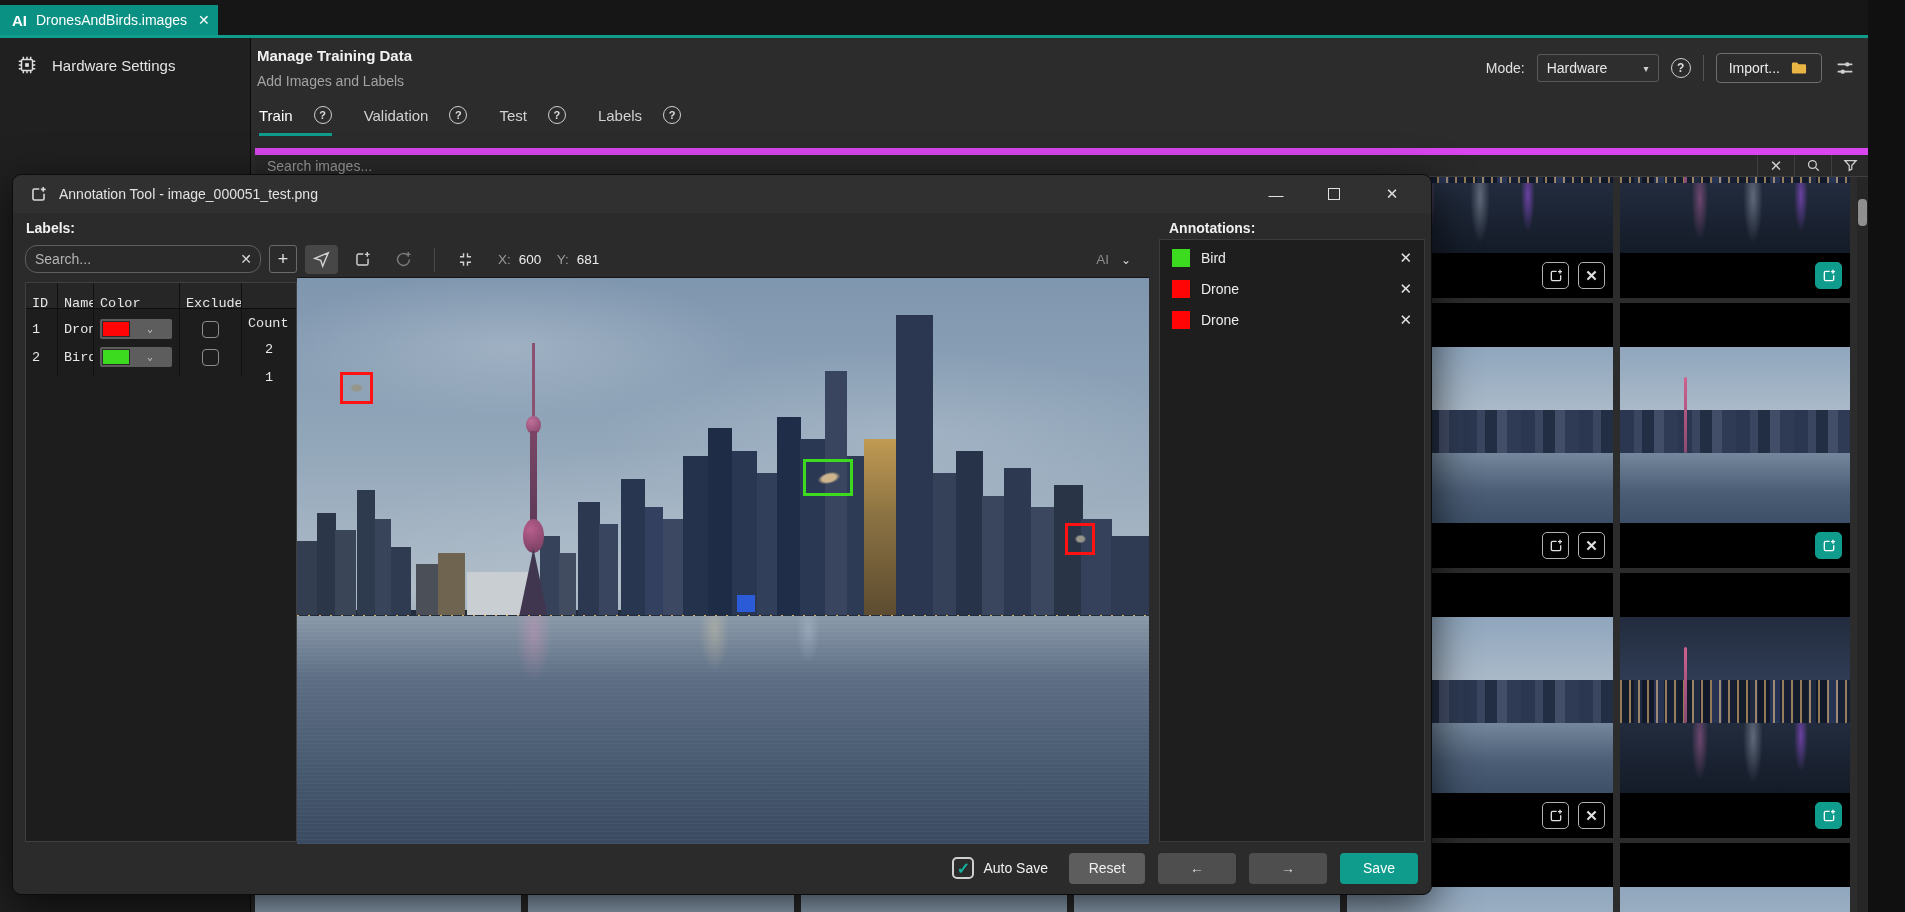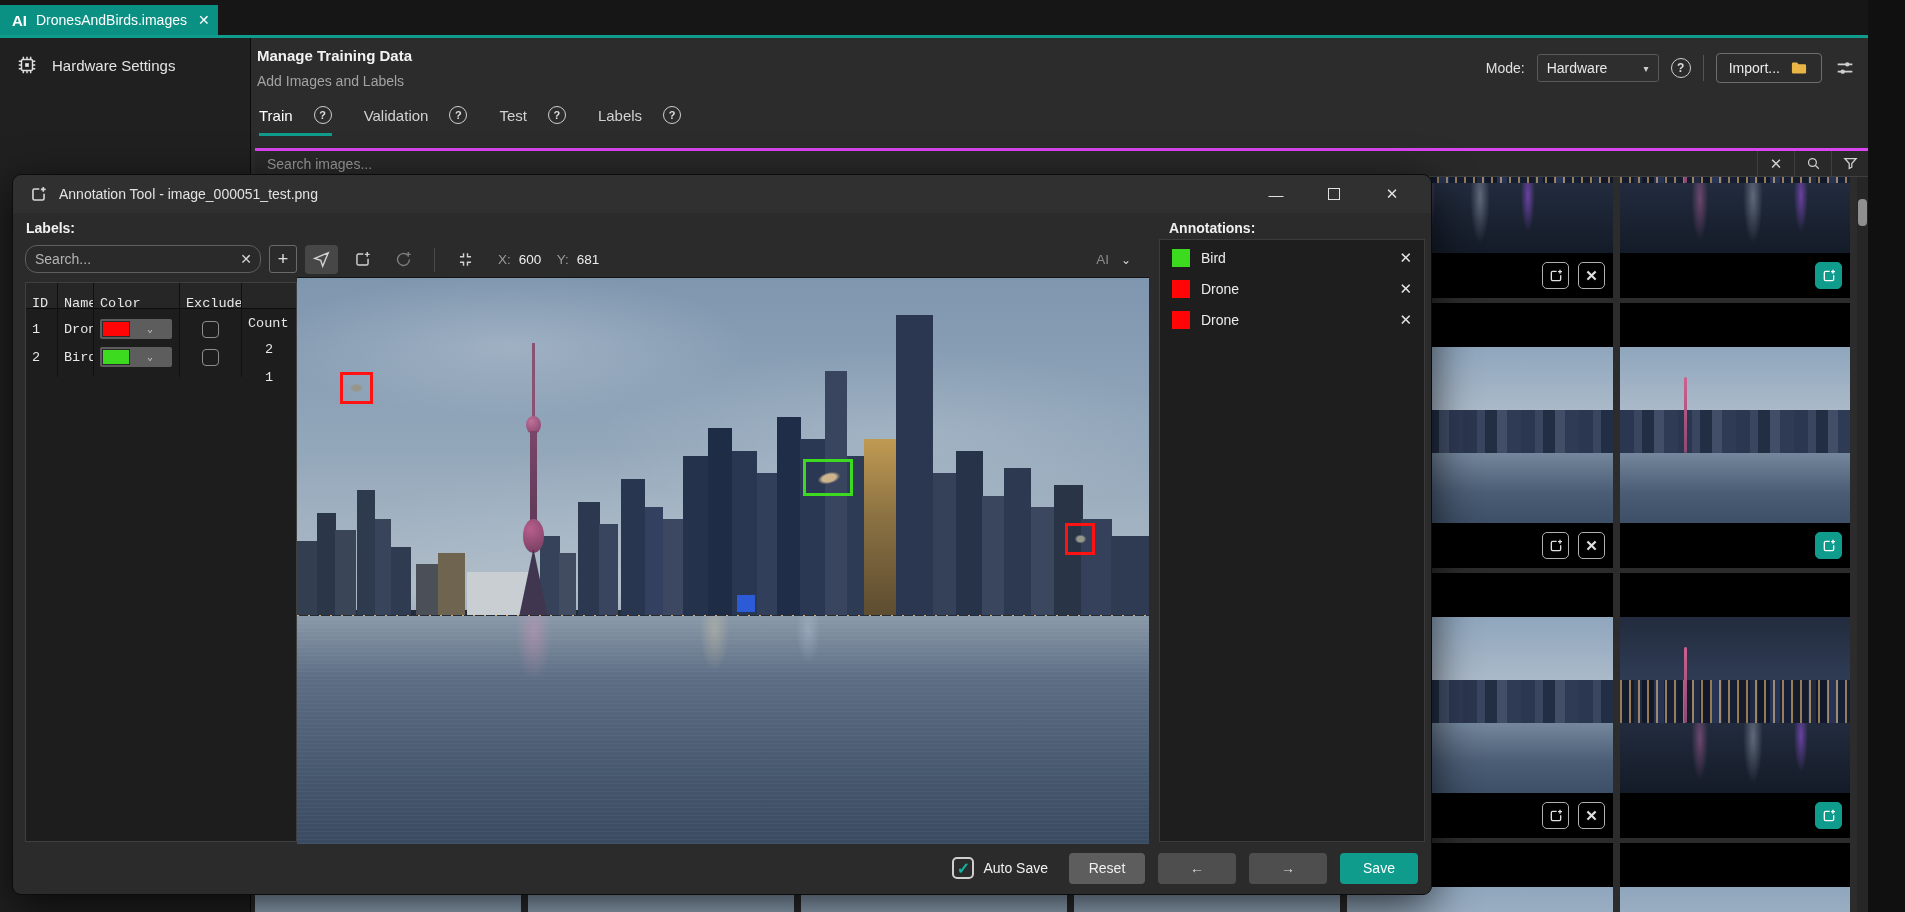--- a/index.html
+++ b/index.html
@@ -38,21 +38,21 @@
   .import-btn{display:flex;align-items:center;gap:9px;height:30px;border:1px solid #6e6e6e;border-radius:4px;
     background:transparent;color:#ececec;font-size:14px;padding:0 12px;cursor:pointer;font-family:inherit;}
   .tune{width:22px;height:22px;cursor:pointer;color:#cfcfcf;}
 
   .tabs{position:absolute;top:68px;left:8px;display:flex;gap:32px;}
   .vtab{display:flex;align-items:center;gap:21px;padding-bottom:9px;font-size:15px;color:#d2d2d2;cursor:pointer;border-bottom:3px solid transparent;}
   .vtab.active{color:#fff;border-bottom-color:#0f9c8d;}
   .vtab .help-circle{width:18px;height:18px;font-size:11px;border-width:1.4px;}
 
   .searchbar{position:absolute;top:110px;left:4px;right:0;height:29px;background:#292929;
-    border-top:3px solid #d946ef;border-bottom:1px solid #3f3f3f;display:flex;align-items:center;}
+    border-top:7px solid #d946ef;border-bottom:1px solid #3f3f3f;display:flex;align-items:center;}
   .searchbar input{flex:1;background:transparent;border:none;outline:none;color:#e8e8e8;font-size:14px;
     padding:0 12px;font-family:inherit;}
   .searchbar input::placeholder{color:#9a9a9a;}
   .sb-cell{width:37px;height:100%;display:flex;align-items:center;justify-content:center;border-left:1px solid #3f3f3f;cursor:pointer;color:#cfcfcf;}
   .sb-cell svg{width:17px;height:17px;stroke:currentColor;fill:none;stroke-width:1.8;}
   .sb-cell.clear{font-size:15px;}
 
   
   .grid-viewport{position:absolute;top:139px;left:4px;right:18px;bottom:0;overflow:hidden;}
   .grid{margin-top:-144px;display:grid;grid-template-columns:repeat(6,266px);gap:5px 7px;}

